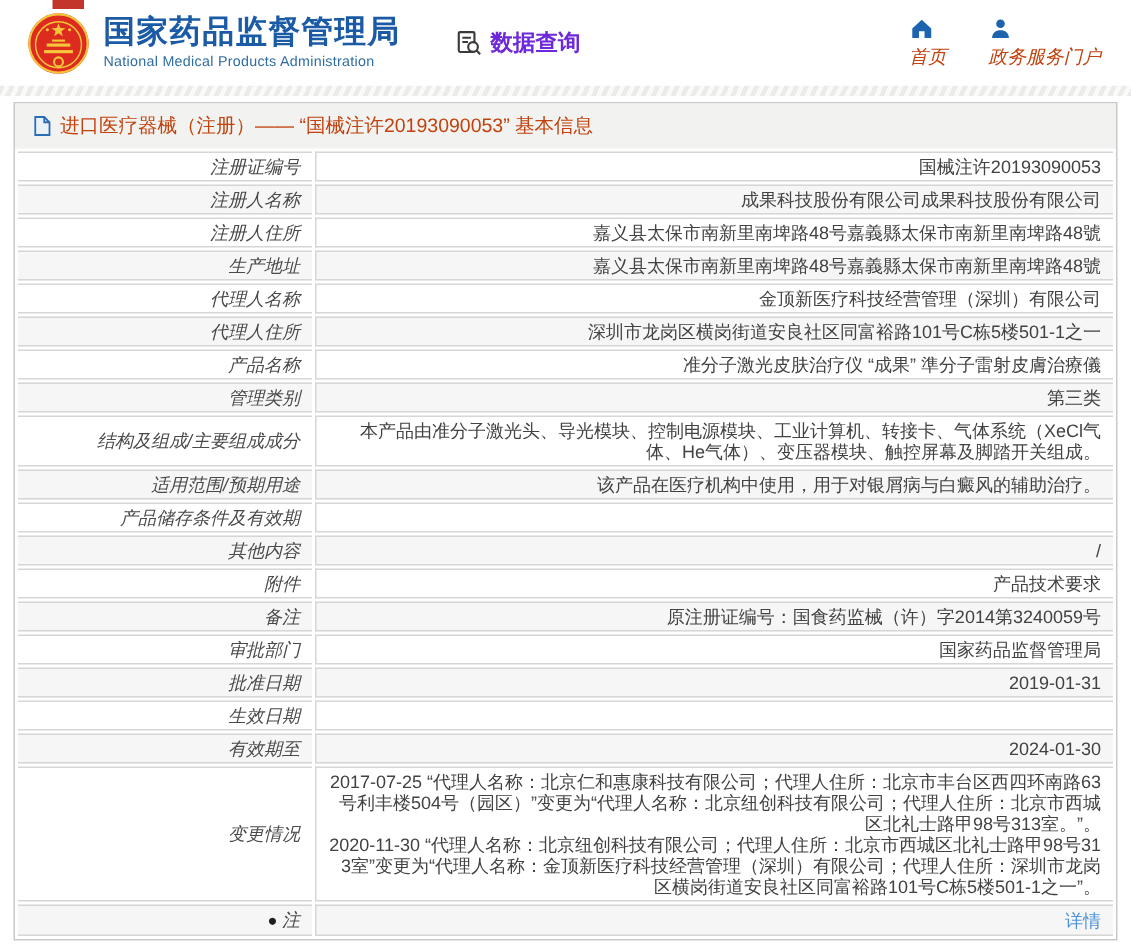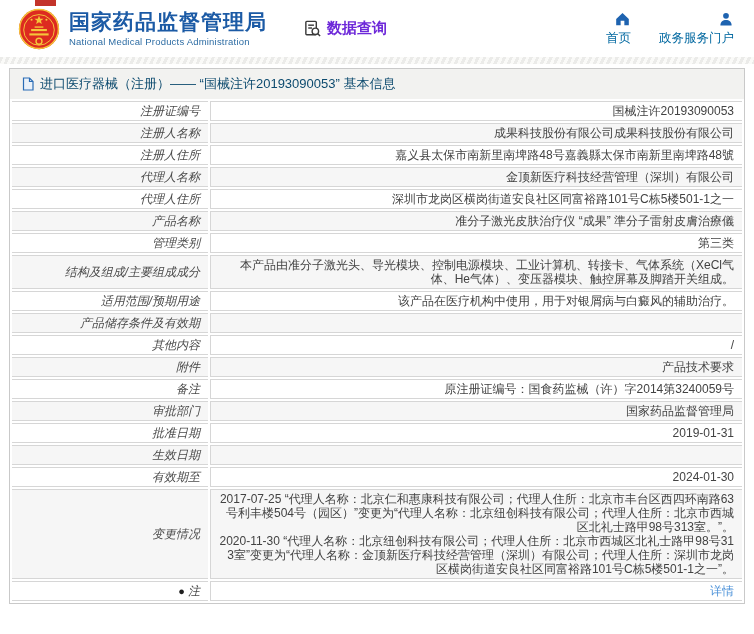--- a/index.html
+++ b/index.html
@@ -9,26 +9,26 @@
     background:#ffffff; font-family:"Liberation Sans", sans-serif;
   }
   
   .header { display:flex; align-items:center; height:57px; padding:0 16px 0 18px; background:#fff; position:relative; }
   .flag-ribbon { position:absolute; left:35px; top:0; width:21px; height:6px; background:#c3342b; }
   .brand { display:flex; align-items:center; gap:9px; cursor:pointer; }
   .brand-cn { color:#1b5aa5; font-size:21px; font-weight:bold; letter-spacing:1px; line-height:1.1; }
   .brand-en { color:#2e6da4; font-size:9.5px; margin-top:2px; letter-spacing:.2px; }
   .menu-item { display:flex; align-items:center; gap:5px; margin-left:36px; color:#6d28d9; font-size:15px; font-weight:bold; cursor:pointer; }
   .top-nav { margin-left:auto; display:flex; gap:28px; padding-right:4px; }
-  .nav-item { display:flex; flex-direction:column; align-items:flex-end; gap:3px; font-size:12.5px; color:#0369a1; cursor:pointer; }
+  .nav-item { display:flex; flex-direction:column; align-items:flex-start; gap:3px; font-size:12.5px; color:#c2410c; cursor:pointer;font-style:italic; }
   
   .stripe { height:7px; background:repeating-linear-gradient(115deg,#ebebe9 0 3px,#fafaf8 3px 6px); }
   
   .panel { margin:4px 9px 0 9px; border:1px solid #c9c9c9; background:#fff; }
-  .breadcrumb { background:#f2f2f0; padding:6px 12px; font-size:13px; color:#0c4a6e; display:flex; align-items:center; gap:6px; }
+  .breadcrumb { background:#f2f2f0; padding:6px 12px; font-size:13px; color:#c2410c; display:flex; align-items:center; gap:6px; }
   
   table.info { width:100%; border-collapse:separate; border-spacing:2px; }
   td { font-size:12px; line-height:14px; padding:2px 8px; vertical-align:middle; }
   td.lbl {
     width:196px; text-align:right; color:#4a4a4a;
     border-top:1px solid #d6d6d6; border-bottom:1px solid #d6d6d6;font-style:italic;
   }
   td.val {
     color:#424242; white-space:pre-line; word-break:break-all;
     border-top:1px solid #d6d6d6; border-bottom:1px solid #d6d6d6; border-left:1px solid #d6d6d6;text-align:right;
@@ -121,20 +121,24 @@
         </tr>
         <tr>
           <td class="lbl">注册人名称</td>
           <td class="val">成果科技股份有限公司成果科技股份有限公司</td>
         </tr>
         <tr>
           <td class="lbl">注册人住所</td>
           <td class="val">嘉义县太保市南新里南埤路48号嘉義縣太保市南新里南埤路48號</td>
         </tr>
         <tr>
+          <td class="lbl">生产地址</td>
+          <td class="val">嘉义县太保市南新里南埤路48号嘉義縣太保市南新里南埤路48號</td>
+        </tr>
+        <tr>
           <td class="lbl">代理人名称</td>
           <td class="val">金顶新医疗科技经营管理（深圳）有限公司</td>
         </tr>
         <tr>
           <td class="lbl">代理人住所</td>
           <td class="val">深圳市龙岗区横岗街道安良社区同富裕路101号C栋5楼501-1之一</td>
         </tr>
         <tr>
           <td class="lbl">产品名称</td>
           <td class="val">准分子激光皮肤治疗仪 “成果” 準分子雷射皮膚治療儀</td>

